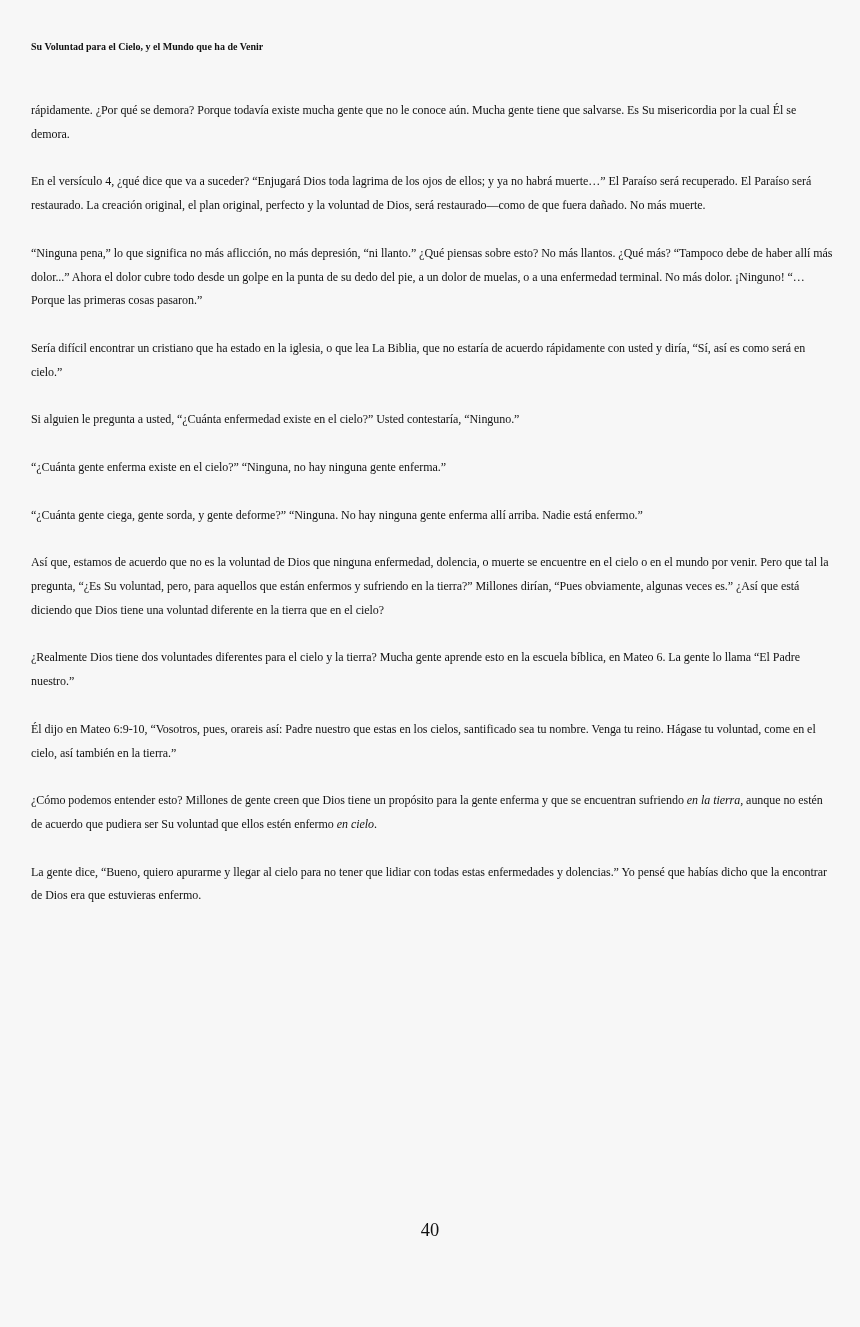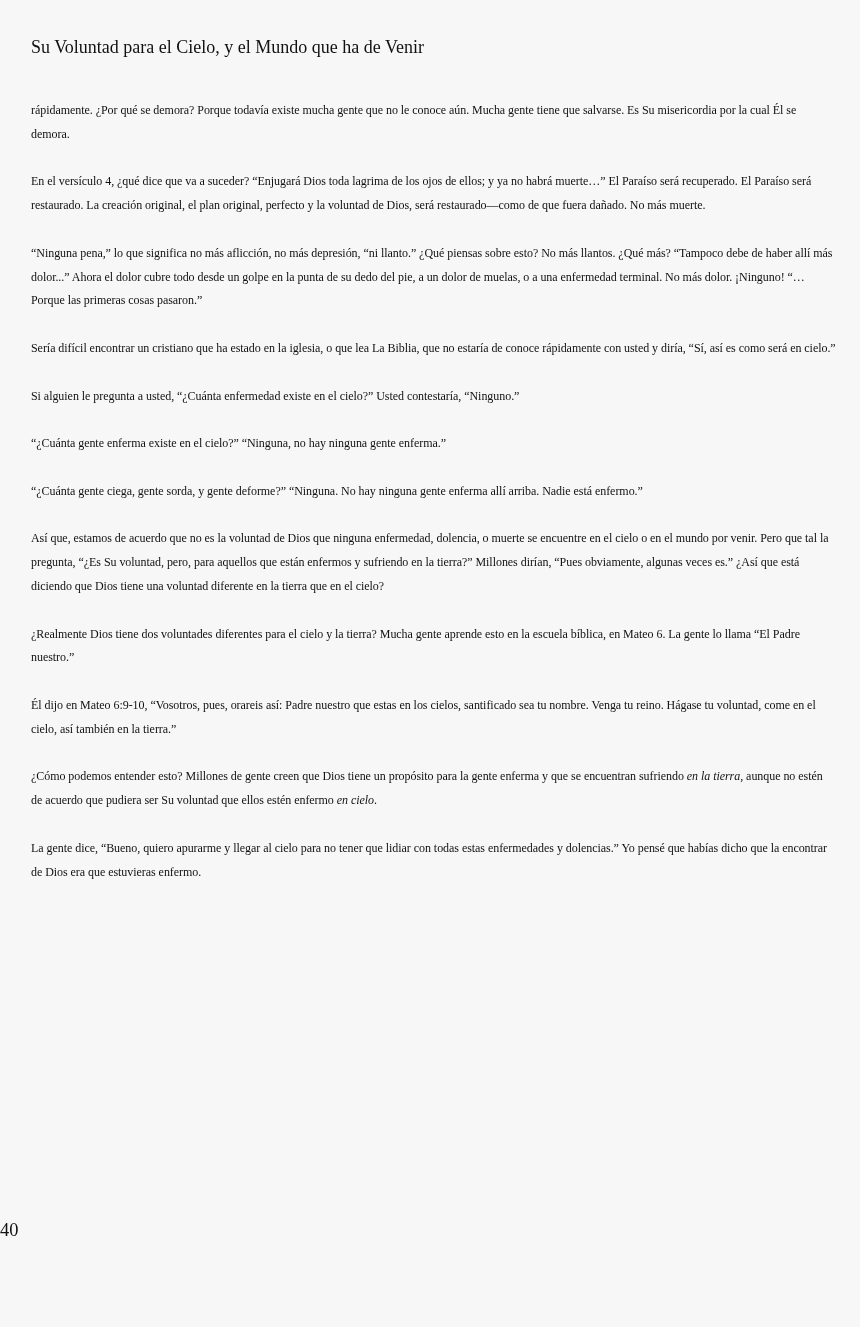--- a/index.html
+++ b/index.html
@@ -12,56 +12,58 @@
       height: 1327px;
       position: relative;
       overflow: hidden;
       font-family: "Liberation Serif", "DejaVu Serif", serif;
       color: #111111;
     }
     .running-header {
       position: absolute;
       left: 31px;
       top: 37px;
-      font-size: 18px;
+      font-size: 10px;
       line-height: 20px;
       white-space: nowrap;
+      font-weight: bold;
     }
     .body-text {
       position: absolute;
       left: 31px;
       top: 99px;
       width: 805px;
     }
     .para {
       margin: 0 0 23.8px 0;
       font-size: 12px;
       line-height: 23.8px;
       letter-spacing: -0.05px;
     }
     .para em { font-style: italic; }
     .page-number {
       position: absolute;
       left: 0;
       width: 860px;
       top: 1218px;
+      text-align: center;
       font-size: 18.4px;
       line-height: 24px;
     }
   </style>
 </head>
 <body>
 
 <div class="running-header">Su Voluntad para el Cielo, y el Mundo que ha de Venir</div>
 
 <div class="body-text">
   <p class="para">rápidamente. ¿Por qué se demora? Porque todavía existe mucha gente que no le conoce aún. Mucha gente tiene que salvarse. Es Su misericordia por la cual Él se demora.</p>
   <p class="para">En el versículo 4, ¿qué dice que va a suceder? “Enjugará Dios toda lagrima de los ojos de ellos; y ya no habrá muerte…” El Paraíso será recuperado. El Paraíso será restaurado. La creación original, el plan original, perfecto y la voluntad de Dios, será restaurado—como de que fuera dañado. No más muerte.</p>
   <p class="para">“Ninguna pena,” lo que significa no más aflicción, no más depresión, “ni llanto.” ¿Qué piensas sobre esto? No más llantos. ¿Qué más? “Tampoco debe de haber allí más dolor...” Ahora el dolor cubre todo desde un golpe en la punta de su dedo del pie, a un dolor de muelas, o a una enfermedad terminal. No más dolor. ¡Ninguno! “…Porque las primeras cosas pasaron.”</p>
-  <p class="para">Sería difícil encontrar un cristiano que ha estado en la iglesia, o que lea La Biblia, que no estaría de conoce rápidamente con usted y diría, “Sí, así es como será en cielo.”</p>
+  <p class="para">Sería difícil encontrar un cristiano que ha estado en la iglesia, o que lea La Biblia, que no estaría de acuerdo rápidamente con usted y diría, “Sí, así es como será en cielo.”</p>
   <p class="para">Si alguien le pregunta a usted, “¿Cuánta enfermedad existe en el cielo?” Usted contestaría, “Ninguno.”</p>
   <p class="para">“¿Cuánta gente enferma existe en el cielo?” “Ninguna, no hay ninguna gente enferma.”</p>
   <p class="para">“¿Cuánta gente ciega, gente sorda, y gente deforme?” “Ninguna. No hay ninguna gente enferma allí arriba. Nadie está enfermo.”</p>
   <p class="para">Así que, estamos de acuerdo que no es la voluntad de Dios que ninguna enfermedad, dolencia, o muerte se encuentre en el cielo o en el mundo por venir. Pero que tal la pregunta, “¿Es Su voluntad, pero, para aquellos que están enfermos y sufriendo en la tierra?” Millones dirían, “Pues obviamente, algunas veces es.” ¿Así que está diciendo que Dios tiene una voluntad diferente en la tierra que en el cielo?</p>
   <p class="para">¿Realmente Dios tiene dos voluntades diferentes para el cielo y la tierra? Mucha gente aprende esto en la escuela bíblica, en Mateo 6. La gente lo llama “El Padre nuestro.”</p>
   <p class="para">Él dijo en Mateo 6:9-10, “Vosotros, pues, orareis así: Padre nuestro que estas en los cielos, santificado sea tu nombre. Venga tu reino. Hágase tu voluntad, come en el cielo, así también en la tierra.”</p>
   <p class="para"><span>¿Cómo podemos entender esto? Millones de gente creen que Dios tiene un propósito para la gente enferma y que se encuentran sufriendo </span><em>en la tierra</em><span>, aunque no estén de acuerdo que pudiera ser Su voluntad que ellos estén enfermo </span><em>en cielo</em><span>.</span></p>
   <p class="para">La gente dice, “Bueno, quiero apurarme y llegar al cielo para no tener que lidiar con todas estas enfermedades y dolencias.” Yo pensé que habías dicho que la encontrar de Dios era que estuvieras enfermo.</p>
 </div>
 

